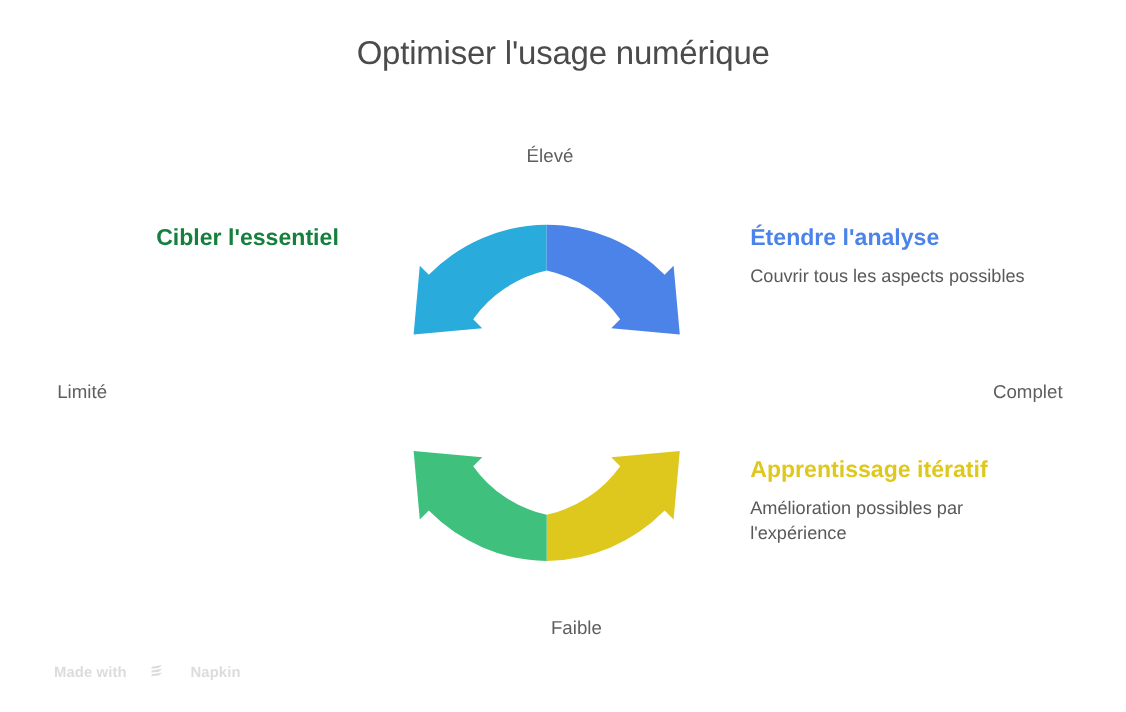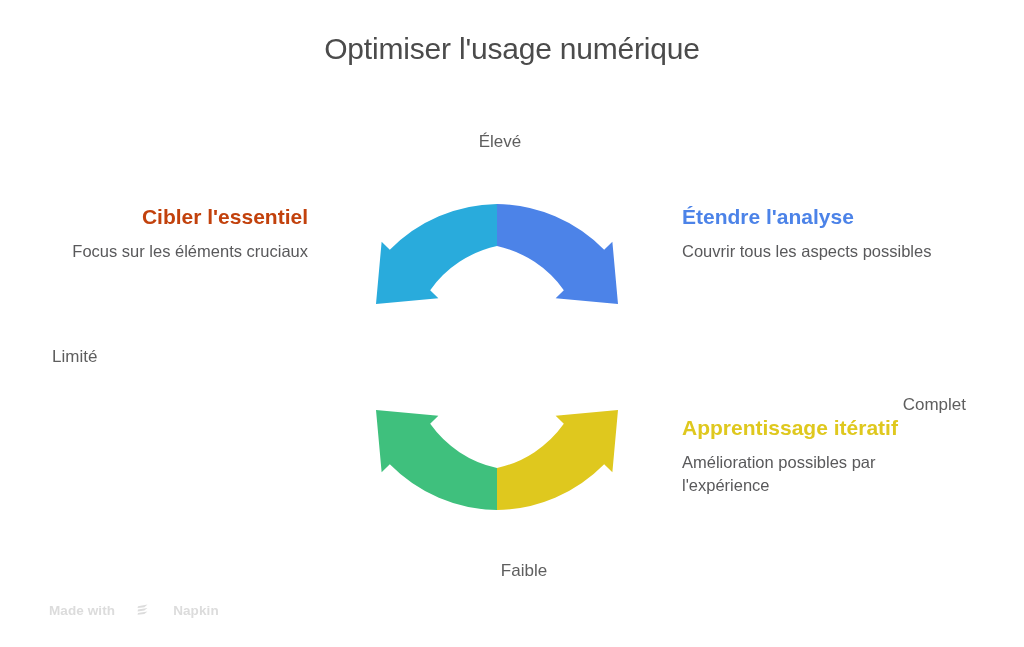--- a/index.html
+++ b/index.html
@@ -57,21 +57,20 @@
   }
   .axis-left {
     top: 347px;
     left: 52px;
     text-align: left;
   }
   .axis-right {
     top: 347px;
     right: 58px;
     text-align: right;
-    margin-top: 48px;
   }
 
   
   .ring-wrap {
     position: absolute;
     left: 344px;
     top: 204px;
     width: 306px;
     height: 306px;
   }
@@ -196,22 +195,21 @@
                  L 32.00 206.00
                  L 94.36 211.64
                  L 86.18 219.82
                  A 111 111 0 0 0 153 264
                  Z" fill="#3FC07D"></path>
       </g>
     </svg>
   </div>
 
   <div class="quad quad-tl">
-    <div class="quad-title" style="color: #c2410c;">Cibler l'essentiel</div>
-    <div class="quad-desc">Focus sur les éléments cruciaux</div>
+    <div class="quad-title" style="color: #15803d;">Cibler l'essentiel</div>
   </div>
 
   <div class="quad quad-tr">
     <div class="quad-title" style="color: rgb(76, 131, 232);">Étendre l'analyse</div>
     <div class="quad-desc">Couvrir tous les aspects possibles</div>
   </div>
 
 
   <div class="quad quad-br">
     <div class="quad-title" style="color: rgb(223, 200, 30);">Apprentissage itératif</div>

